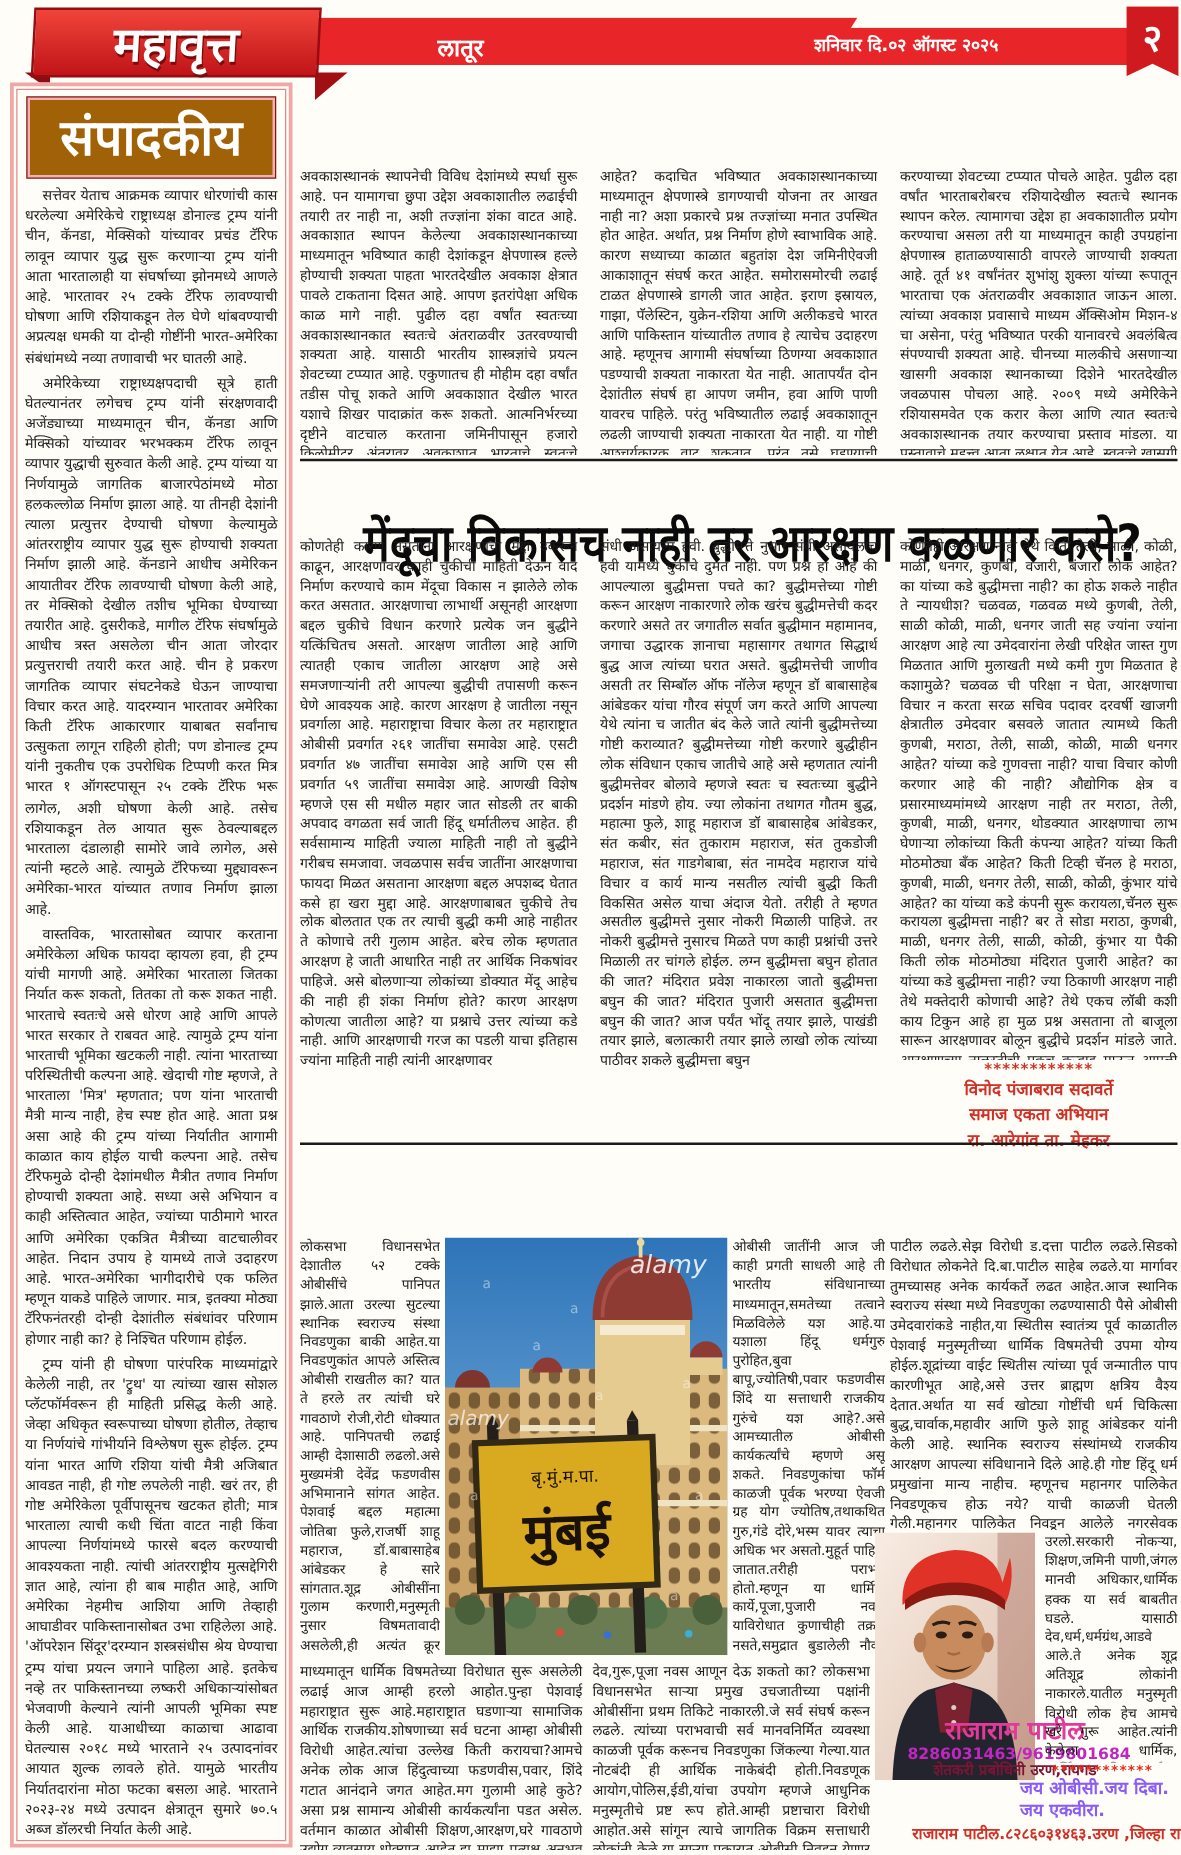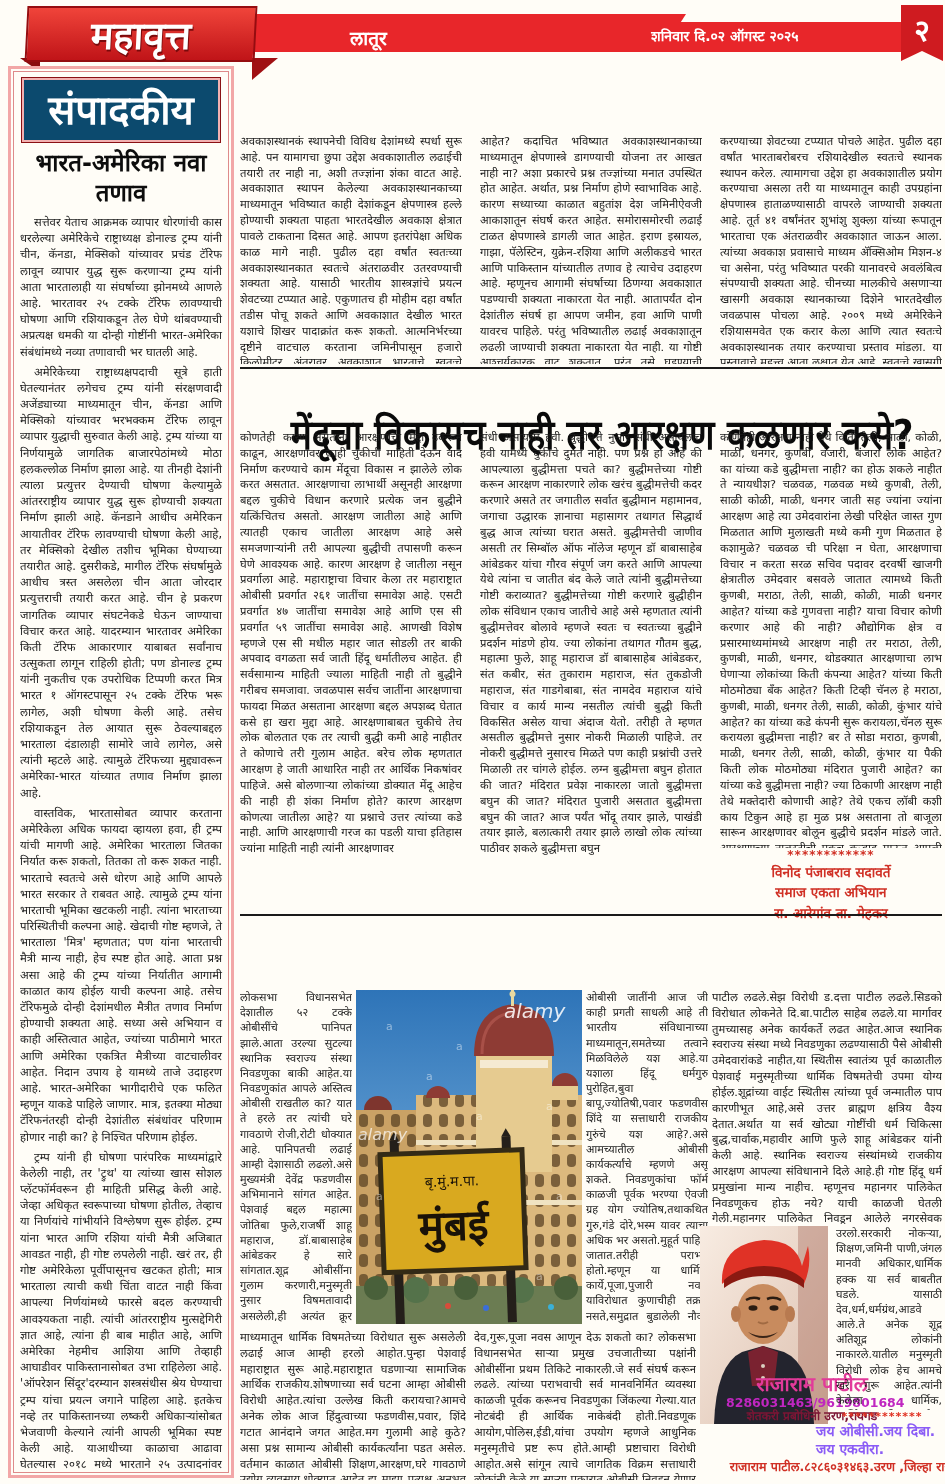--- a/index.html
+++ b/index.html
@@ -23,21 +23,21 @@
   .idate{position:absolute;left:590px;top:26px;width:270px;text-align:center;
         color:#fff;font-size:14px;font-weight:800;}
   .pagenum{position:absolute;left:901px;top:5px;width:42px;height:56px;background:#cf1b20;
         clip-path:polygon(0 0,100% 0,100% 100%,50% 82%,0 100%);
         display:flex;align-items:flex-start;justify-content:center;
         color:#fff;font-size:30px;font-weight:800;padding-top:4px;box-sizing:border-box;}
   
   .editorial{position:absolute;left:8px;top:66px;width:226px;height:1412px;
         border:3px solid #f2a7a7;background:#fffdf7;box-sizing:border-box;}
   .ed-inner{position:absolute;inset:2px;border:1px solid #de8a8a;padding:4px 6px;box-sizing:border-box;overflow:hidden;}
-  .ed-label{margin:2px 2px 6px 2px;background:#0c4a6e;border:2px solid #f2b1b1;
+  .ed-label{margin:2px 2px 6px 2px;background:#a16207;border:2px solid #f2b1b1;
         outline:1px solid #8a1114;color:#fff;text-align:center;
         font-size:40px;font-weight:800;padding:1px 0 4px 0;}
   .ed-title{margin:4px 0 6px 0;color:#0d0d0d;text-align:center;font-size:24px;line-height:1.25;font-weight:800;}
   .ed-p{margin:0 0 4px 0;font-size:11.4px;line-height:1.42;text-align:justify;text-indent:14px;color:#1c1c1c;}
   
   .hl{position:absolute;left:240px;width:702px;text-align:center;color:#0a0a0a;
       font-weight:800;white-space:nowrap;}
   .hl>span{display:inline-block;}
   .hl1{top:70px;font-size:50px;} .hl1>span{transform:scaleX(.95);}
   .hl2{top:372px;font-size:41px;margin-top:33px;} .hl2>span{transform:scaleX(.86);}
@@ -75,21 +75,20 @@
     <div class="logo-fold"></div>
     <div class="logo">महावृत्त</div>
     <div class="edition">लातूर</div>
     <div class="idate">शनिवार दि.०२ ऑगस्ट २०२५</div>
     <div class="pagenum">२</div>
   </div>
 
   <aside class="editorial">
     <div class="ed-inner">
       <div class="ed-label">संपादकीय</div>
-      <h2 class="ed-title">भारत-अमेरिका नवा तणाव</h2>
       <p class="ed-p">सत्तेवर येताच आक्रमक व्यापार धोरणांची कास धरलेल्या अमेरिकेचे राष्ट्राध्यक्ष डोनाल्ड ट्रम्प यांनी चीन, कॅनडा, मेक्सिको यांच्यावर प्रचंड टॅरिफ लावून व्यापार युद्ध सुरू करणाऱ्या ट्रम्प यांनी आता भारतालाही या संघर्षाच्या झोनमध्ये आणले आहे. भारतावर २५ टक्के टॅरिफ लावण्याची घोषणा आणि रशियाकडून तेल घेणे थांबवण्याची अप्रत्यक्ष धमकी या दोन्ही गोष्टींनी भारत-अमेरिका संबंधांमध्ये नव्या तणावाची भर घातली आहे.</p>
       <p class="ed-p">अमेरिकेच्या राष्ट्राध्यक्षपदाची सूत्रे हाती घेतल्यानंतर लगेचच ट्रम्प यांनी संरक्षणवादी अजेंड्याच्या माध्यमातून चीन, कॅनडा आणि मेक्सिको यांच्यावर भरभक्कम टॅरिफ लावून व्यापार युद्धाची सुरुवात केली आहे. ट्रम्प यांच्या या निर्णयामुळे जागतिक बाजारपेठांमध्ये मोठा हलकल्लोळ निर्माण झाला आहे. या तीनही देशांनी त्याला प्रत्युत्तर देण्याची घोषणा केल्यामुळे आंतरराष्ट्रीय व्यापार युद्ध सुरू होण्याची शक्यता निर्माण झाली आहे. कॅनडाने आधीच अमेरिकन आयातीवर टॅरिफ लावण्याची घोषणा केली आहे, तर मेक्सिको देखील तशीच भूमिका घेण्याच्या तयारीत आहे. दुसरीकडे, मागील टॅरिफ संघर्षामुळे आधीच त्रस्त असलेला चीन आता जोरदार प्रत्युत्तराची तयारी करत आहे. चीन हे प्रकरण जागतिक व्यापार संघटनेकडे घेऊन जाण्याचा विचार करत आहे. यादरम्यान भारतावर अमेरिका किती टॅरिफ आकारणार याबाबत सर्वांनाच उत्सुकता लागून राहिली होती; पण डोनाल्ड ट्रम्प यांनी नुकतीच एक उपरोधिक टिप्पणी करत मित्र भारत १ ऑगस्टपासून २५ टक्के टॅरिफ भरू लागेल, अशी घोषणा केली आहे. तसेच रशियाकडून तेल आयात सुरू ठेवल्याबद्दल भारताला दंडालाही सामोरे जावे लागेल, असे त्यांनी म्हटले आहे. त्यामुळे टॅरिफच्या मुद्द्यावरून अमेरिका-भारत यांच्यात तणाव निर्माण झाला आहे.</p>
       <p class="ed-p">वास्तविक, भारतासोबत व्यापार करताना अमेरिकेला अधिक फायदा व्हायला हवा, ही ट्रम्प यांची मागणी आहे. अमेरिका भारताला जितका निर्यात करू शकतो, तितका तो करू शकत नाही. भारताचे स्वतःचे असे धोरण आहे आणि आपले भारत सरकार ते राबवत आहे. त्यामुळे ट्रम्प यांना भारताची भूमिका खटकली नाही. त्यांना भारताच्या परिस्थितीची कल्पना आहे. खेदाची गोष्ट म्हणजे, ते भारताला 'मित्र' म्हणतात; पण यांना भारताची मैत्री मान्य नाही, हेच स्पष्ट होत आहे. आता प्रश्न असा आहे की ट्रम्प यांच्या निर्यातीत आगामी काळात काय होईल याची कल्पना आहे. तसेच टॅरिफमुळे दोन्ही देशांमधील मैत्रीत तणाव निर्माण होण्याची शक्यता आहे. सध्या असे अभियान व काही अस्तित्वात आहेत, ज्यांच्या पाठीमागे भारत आणि अमेरिका एकत्रित मैत्रीच्या वाटचालीवर आहेत. निदान उपाय हे यामध्ये ताजे उदाहरण आहे. भारत-अमेरिका भागीदारीचे एक फलित म्हणून याकडे पाहिले जाणार. मात्र, इतक्या मोठ्या टॅरिफनंतरही दोन्ही देशांतील संबंधांवर परिणाम होणार नाही का? हे निश्चित परिणाम होईल.</p>
       <p class="ed-p">ट्रम्प यांनी ही घोषणा पारंपरिक माध्यमांद्वारे केलेली नाही, तर 'ट्रुथ' या त्यांच्या खास सोशल प्लॅटफॉर्मवरून ही माहिती प्रसिद्ध केली आहे. जेव्हा अधिकृत स्वरूपाच्या घोषणा होतील, तेव्हाच या निर्णयांचे गांभीर्याने विश्लेषण सुरू होईल. ट्रम्प यांना भारत आणि रशिया यांची मैत्री अजिबात आवडत नाही, ही गोष्ट लपलेली नाही. खरं तर, ही गोष्ट अमेरिकेला पूर्वीपासूनच खटकत होती; मात्र भारताला त्याची कधी चिंता वाटत नाही किंवा आपल्या निर्णयांमध्ये फारसे बदल करण्याची आवश्यकता नाही. त्यांची आंतरराष्ट्रीय मुत्सद्देगिरी ज्ञात आहे, त्यांना ही बाब माहीत आहे, आणि अमेरिका नेहमीच आशिया आणि तेव्हाही आघाडीवर पाकिस्तानासोबत उभा राहिलेला आहे. 'ऑपरेशन सिंदूर'दरम्यान शस्त्रसंधीस श्रेय घेण्याचा ट्रम्प यांचा प्रयत्न जगाने पाहिला आहे. इतकेच नव्हे तर पाकिस्तानच्या लष्करी अधिकाऱ्यांसोबत भेजवाणी केल्याने त्यांनी आपली भूमिका स्पष्ट केली आहे. याआधीच्या काळाचा आढावा घेतल्यास २०१८ मध्ये भारताने २५ उत्पादनांवर आयात शुल्क लावले होते. यामुळे भारतीय निर्यातदारांना मोठा फटका बसला आहे. भारताने २०२३-२४ मध्ये उत्पादन क्षेत्रातून सुमारे ७०.५ अब्ज डॉलरची निर्यात केली आहे.</p>
 
     </div>
   </aside>
 
   <div class="txt" style="left:240px;top:134px;width:222px;height:230px">अवकाशस्थानकं स्थापनेची विविध देशांमध्ये स्पर्धा सुरू आहे. पन यामागचा छुपा उद्देश अवकाशातील लढाईची तयारी तर नाही ना, अशी तज्ज्ञांना शंका वाटत आहे. अवकाशात स्थापन केलेल्या अवकाशस्थानकाच्या माध्यमातून भविष्यात काही देशांकडून क्षेपणास्त्र हल्ले होण्याची शक्यता पाहता भारतदेखील अवकाश क्षेत्रात पावले टाकताना दिसत आहे. आपण इतरांपेक्षा अधिक काळ मागे नाही. पुढील दहा वर्षांत स्वतःच्या अवकाशस्थानकात स्वतःचे अंतराळवीर उतरवण्याची शक्यता आहे. यासाठी भारतीय शास्त्रज्ञांचे प्रयत्न शेवटच्या टप्प्यात आहे. एकुणातच ही मोहीम दहा वर्षांत तडीस पोचू शकते आणि अवकाशात देखील भारत यशाचे शिखर पादाक्रांत करू शकतो. आत्मनिर्भरच्या दृष्टीने वाटचाल करताना जमिनीपासून हजारो किलोमीटर अंतरावर अवकाशात भारताचे स्वतःचे स्थानक असेल. भारतीय अवकाश संस्था 'इस्रो'कडून २०३५ पर्यंत अवकाशात स्वतःचे स्पेस स्टेशन स्थापन करण्याची घोषणा करण्यात आली आहे. भविष्यात एखादा अंतराळवीर अवकाशात प्रवास करेल तेव्हा तो स्वतःच्याच अवकाशस्थानकात उतरेल. अर्थात, जगातील शक्तिशाली देश अवकाश क्षेत्राला प्राधान्य का देत आहेत? ते सातत्याने नवीन तंत्रज्ञान विकसित करण्याच्या मागे का लागले</div>
   <div class="txt" style="left:480px;top:134px;width:222px;height:230px">आहेत? कदाचित भविष्यात अवकाशस्थानकाच्या माध्यमातून क्षेपणास्त्रे डागण्याची योजना तर आखत नाही ना? अशा प्रकारचे प्रश्न तज्ज्ञांच्या मनात उपस्थित होत आहेत. अर्थात, प्रश्न निर्माण होणे स्वाभाविक आहे. कारण सध्याच्या काळात बहुतांश देश जमिनीऐवजी आकाशातून संघर्ष करत आहेत. समोरासमोरची लढाई टाळत क्षेपणास्त्रे डागली जात आहेत. इराण इस्रायल, गाझा, पॅलेस्टिन, युक्रेन-रशिया आणि अलीकडचे भारत आणि पाकिस्तान यांच्यातील तणाव हे त्याचेच उदाहरण आहे. म्हणूनच आगामी संघर्षाच्या ठिणग्या अवकाशात पडण्याची शक्यता नाकारता येत नाही. आतापर्यंत दोन देशांतील संघर्ष हा आपण जमीन, हवा आणि पाणी यावरच पाहिले. परंतु भविष्यातील लढाई अवकाशातून लढली जाण्याची शक्यता नाकारता येत नाही. या गोष्टी आश्चर्यकारक वाटू शकतात, परंतु तसे घडण्याची शक्यता अधिक वाटू लागली आहे. अवकाशस्थानकात युद्धासंदर्भात शास्त्रज्ञांनी काही शोध लावले असून त्यासंबंधीचे काम अनेक दशकांपासून सुरू आहे. आतापर्यंत अवकाशात दोनच स्थानकं आहेत. पहिले 'इंटरनॅशनल स्पेस स्टेशन' आणि ते अमेरिका आणि रशिया याच्या संयुक्त प्रयत्नातून आकारास आले. तर दुसरे स्थानक चीनचे असून ते खासगी आहे. अर्थात, आता रशिया, अमेरिका, भारत आणि अन्य एक देश आपापले खासगी स्थानक तयार</div>

